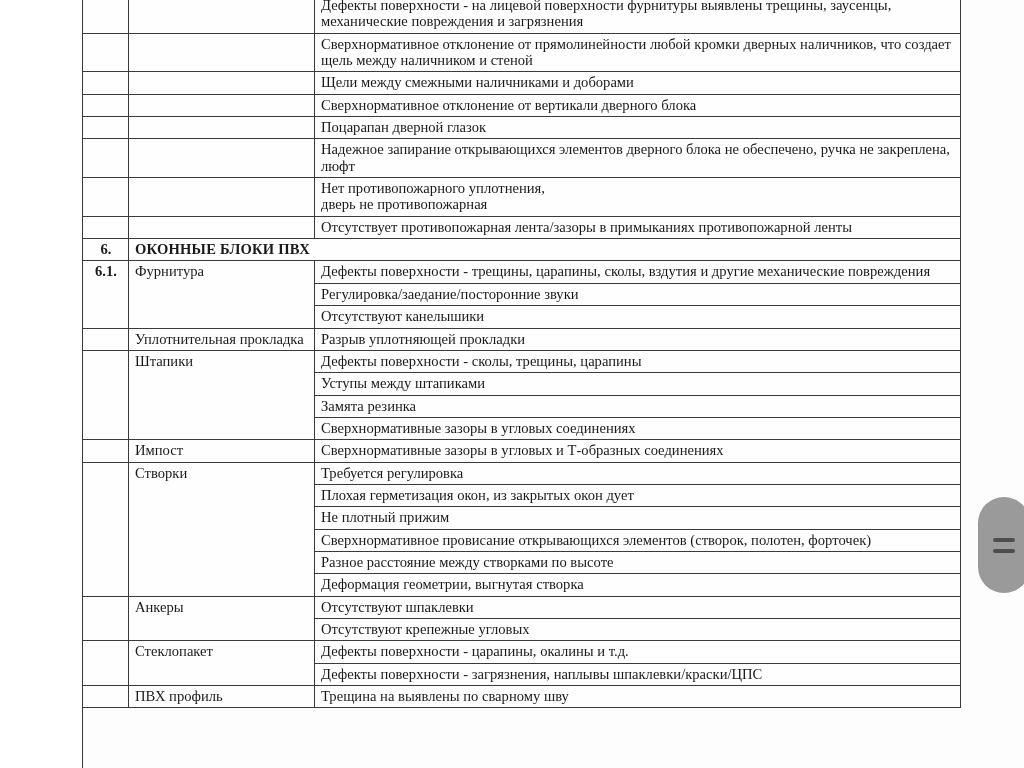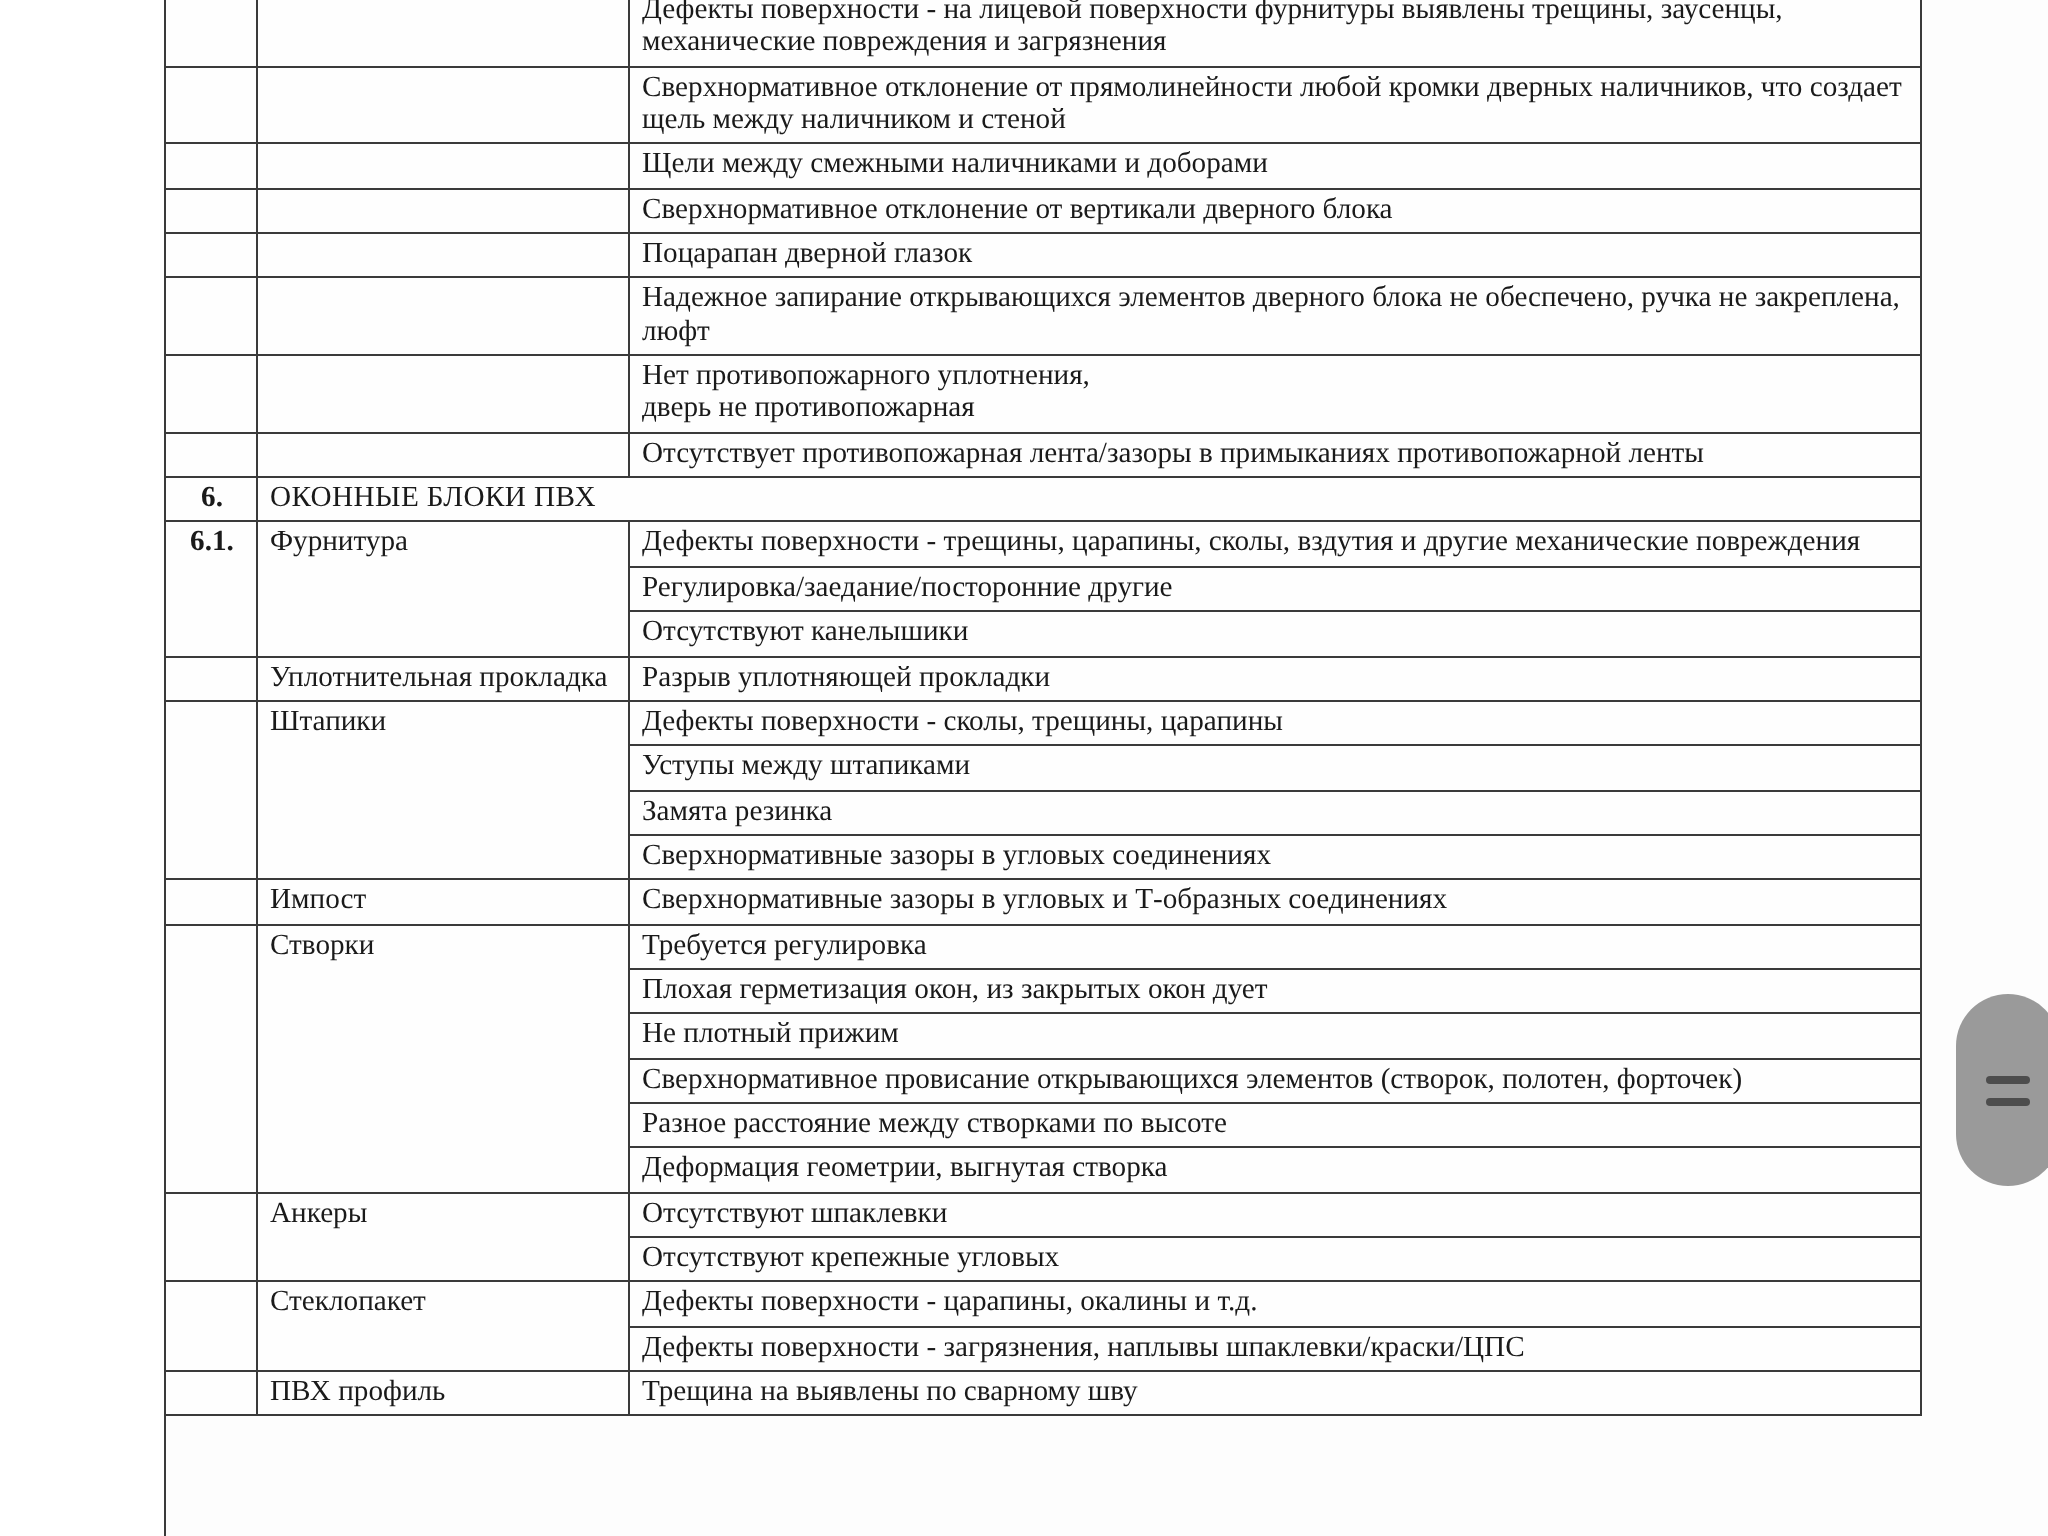--- a/index.html
+++ b/index.html
@@ -51,21 +51,21 @@
     text-align: center;
     font-weight: bold;
   }
   td.name {
     font-weight: normal;
   }
   td.desc {
     font-weight: normal;
   }
   td.section {
-    font-weight: normal;
+    font-weight: bold;
     letter-spacing: .2px;
     margin-top: 39px;
   }
 
   
   td.blank {
     border-top: none;
     border-bottom: none;
   }
 
@@ -200,21 +200,21 @@
         <td class="num">6.</td>
         <td class="section" colspan="2">ОКОННЫЕ БЛОКИ ПВХ</td>
       </tr>
 
       <tr>
         <td class="num" rowspan="3">6.1.</td>
         <td class="name" rowspan="3">Фурнитура</td>
         <td class="desc">Дефекты поверхности - трещины, царапины, сколы, вздутия и другие механические повреждения</td>
       </tr>
       <tr>
-        <td class="desc">Регулировка/заедание/посторонние другие</td>
+        <td class="desc">Регулировка/заедание/посторонние звуки</td>
       </tr>
       <tr>
         <td class="desc">Отсутствуют канелышики</td>
       </tr>
 
       <tr>
         <td class="num"></td>
         <td class="name">Уплотнительная прокладка</td>
         <td class="desc">Разрыв уплотняющей прокладки</td>
       </tr>

